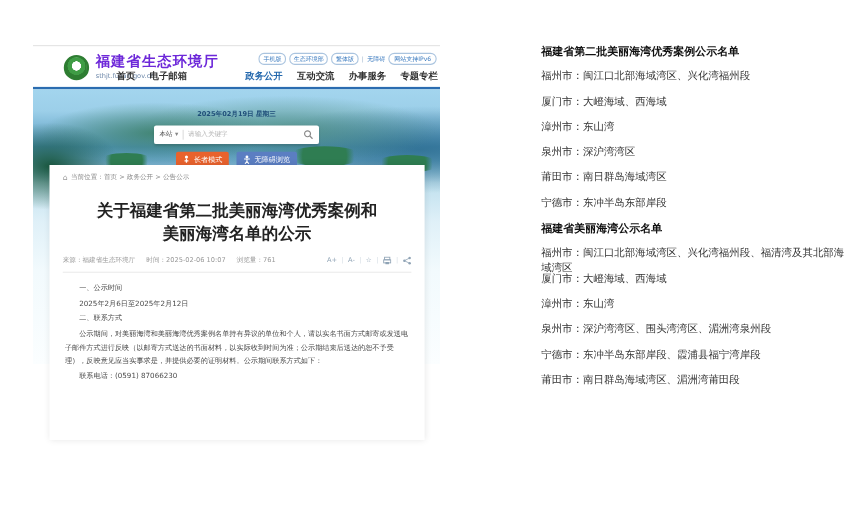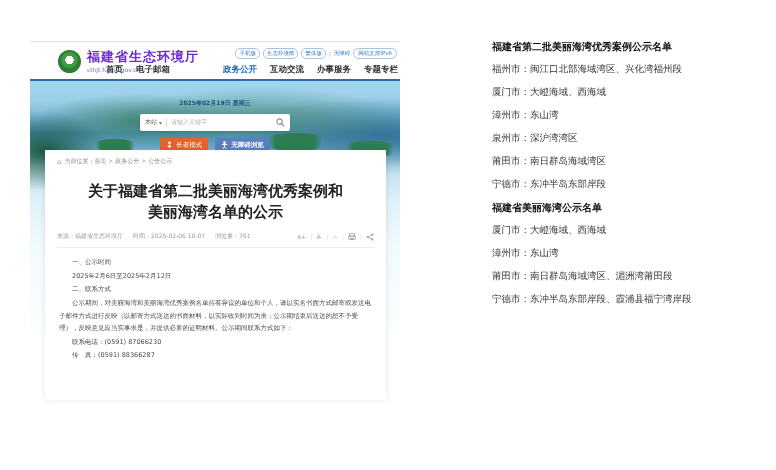--- a/index.html
+++ b/index.html
@@ -43,21 +43,21 @@
   .search-bar { width:150px; height:17px; margin:0 auto; background:#fff; border-radius:2px;
     display:flex; align-items:center; padding:0 5px; box-shadow:0 1px 2px rgba(0,0,0,.15); }
   .search-scope { font-size:6px; color:#555; display:flex; align-items:center; gap:2px; }
   .caret { font-size:6px; color:#888; }
   .search-div { width:1px; height:9px; background:#ddd; margin:0 4px; }
   .search-ph { font-size:6px; color:#b5b5b5; flex:1; text-align:left; }
   .btn-row { margin-top:7px; display:flex; justify-content:center; gap:7px; }
   .bbtn { height:14px; border-radius:2px; display:flex; align-items:center; gap:3px;
     padding:0 6px; font-size:6.5px; color:#fff; }
   .bbtn.orange { background:#e8622d; }
-  .bbtn.blue { background:#5b7ec2;font-weight:bold; }
+  .bbtn.blue { background:#5b7ec2; }
 
   .card { position:absolute; left:15px; top:108px; width:341px; z-index:2; background:#fff;
     box-shadow:0 0 6px rgba(0,0,0,.10); padding-bottom:16px; min-height:250px; }
   .crumb { padding:7px 12px 5px; font-size:6px; color:#8a8a8a; display:flex; align-items:center; gap:3px; }
   .home-glyph { font-size:7px; color:#9a9a9a; }
   .art-title { font-size:15px; font-weight:bold; color:#222; text-align:center; margin:10px 36px 9px;
     line-height:1.4; }
   .meta-row { display:flex; justify-content:space-between; align-items:center; margin:0 12px;
     padding-bottom:6px; border-bottom:1px solid #ececec; font-size:6px; color:#999; }
   .meta-left { display:flex; gap:10px; }
@@ -175,31 +175,32 @@
           <path d="M2 5 L8 2 M2 5 L8 8" stroke="#8fa3b5" stroke-width="0.9"></path>
         </svg>
       </div>
     </div>
     <div class="art-body">
       <p>一、公示时间</p>
       <p>2025年2月6日至2025年2月12日</p>
       <p>二、联系方式</p>
       <p>公示期间，对美丽海湾和美丽海湾优秀案例名单持有异议的单位和个人，请以实名书面方式邮寄或发送电子邮件方式进行反映（以邮寄方式送达的书面材料，以实际收到时间为准；公示期结束后送达的恕不予受理），反映意见应当实事求是，并提供必要的证明材料。公示期间联系方式如下：</p>
       <div class="cline">联系电话：(0591) 87066230</div>
-      <div class="cline">传　真：(0591) 88366287</div>
     </div>
   </div>
 </div>
 
 <div class="rpanel">
   <div class="rline head">福建省第二批美丽海湾优秀案例公示名单</div>
   <div class="rline">福州市：闽江口北部海域湾区、兴化湾福州段</div>
   <div class="rline">厦门市：大嶝海域、西海域</div>
   <div class="rline">漳州市：东山湾</div>
   <div class="rline">泉州市：深沪湾湾区</div>
   <div class="rline">莆田市：南日群岛海域湾区</div>
   <div class="rline">宁德市：东冲半岛东部岸段</div>
   <div class="rline head">福建省美丽海湾公示名单</div>
+  <div class="rline">福州市：闽江口北部海域湾区、兴化湾福州段、福清湾及其北部海域湾区</div>
   <div class="rline">厦门市：大嶝海域、西海域</div>
   <div class="rline">漳州市：东山湾</div>
+  <div class="rline">泉州市：深沪湾湾区、围头湾湾区、湄洲湾泉州段</div>
+  <div class="rline">宁德市：东冲半岛东部岸段、霞浦县福宁湾岸段</div>
   <div class="rline">莆田市：南日群岛海域湾区、湄洲湾莆田段</div>
-  <div class="rline">宁德市：东冲半岛东部岸段、霞浦县福宁湾岸段</div>
 </div>
 
 </body></html>

